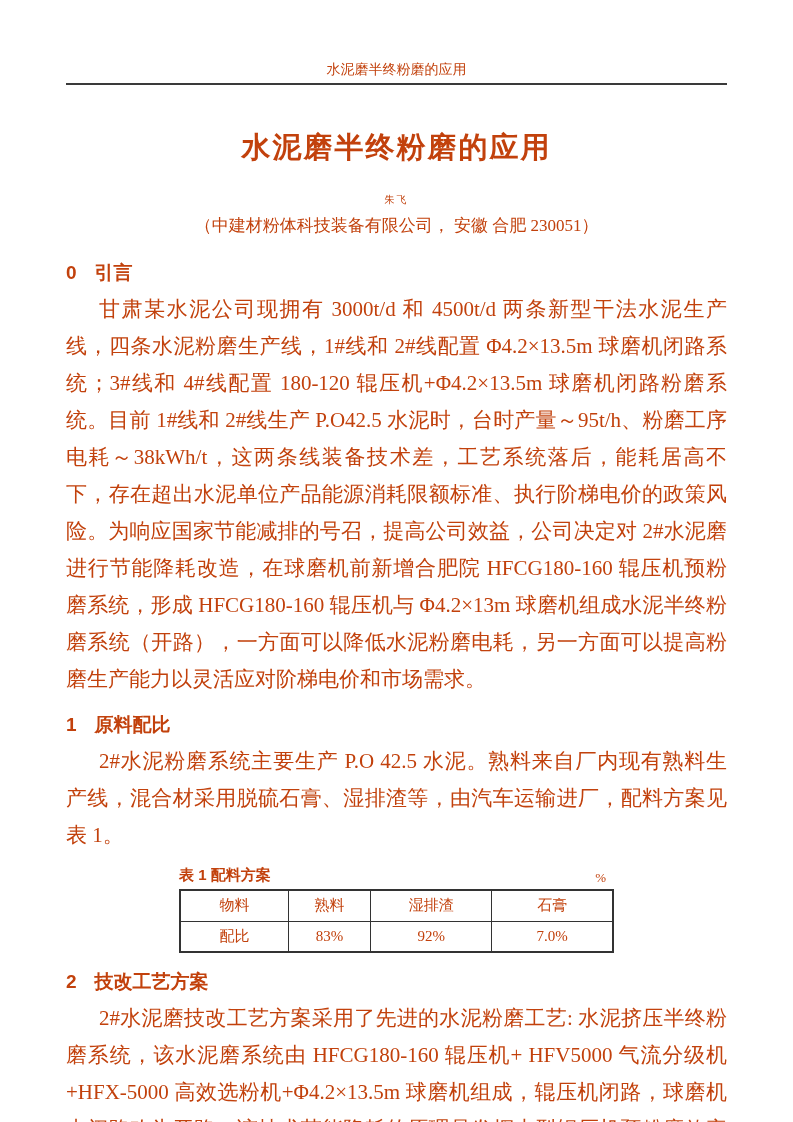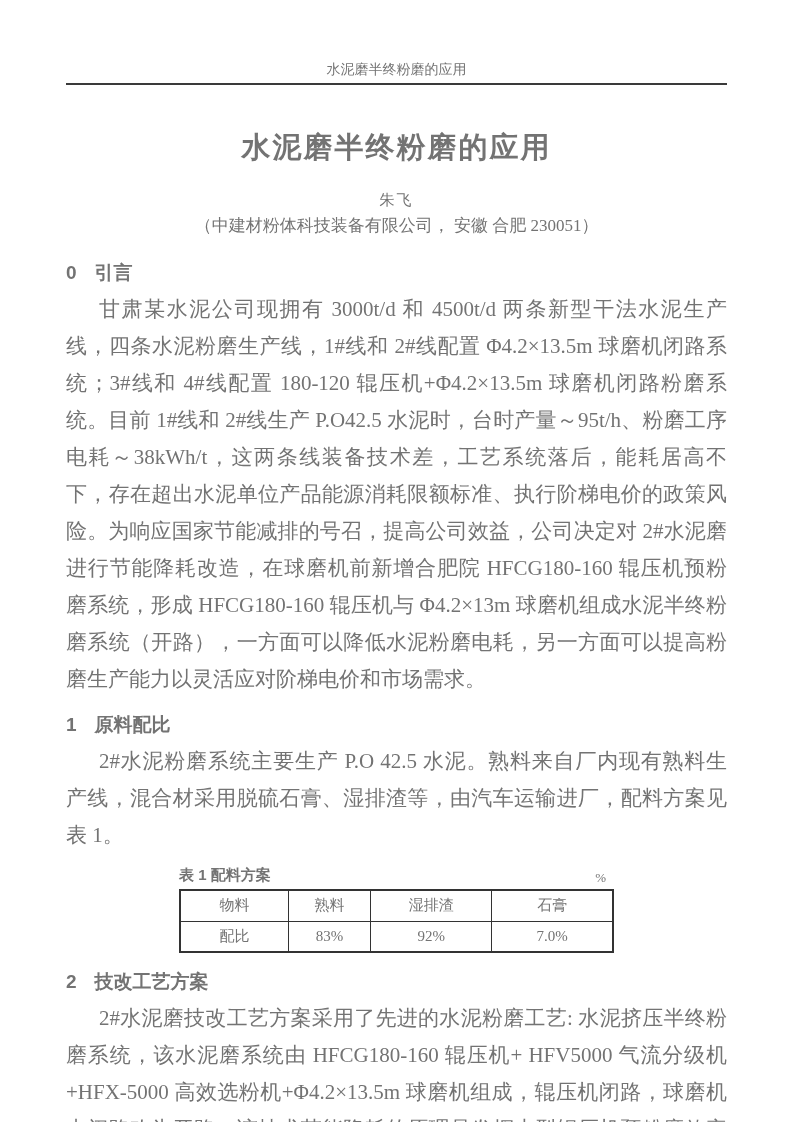--- a/index.html
+++ b/index.html
@@ -3,21 +3,21 @@
 <meta charset="utf-8">
 <style>
   * { margin: 0; padding: 0; box-sizing: border-box; }
   html, body { background: #888; }
   .page {
     position: relative;
     width: 793px;
     height: 1122px;
     margin: 0 auto;
     background: #ffffff;
-    color: #737373;
+    color: #c2410c;
     font-family: "Liberation Serif", serif;
     overflow: hidden;
   }
   .margins { padding-left: 66px; padding-right: 66px; }
 
   
   .page-header {
     margin: 0 66px;
     padding-top: 60px;
     padding-bottom: 3px;
@@ -33,21 +33,21 @@
     text-align: center;
     font-family: "Liberation Sans", sans-serif;
     font-weight: bold;
     font-size: 29px;
     line-height: 36px;
     letter-spacing: 2px;
   }
   .article-author {
     margin-top: 26px;
     text-align: center;
-    font-size: 15px;
+    font-size: 10px;
     line-height: 18px;
     letter-spacing: 2px;
   }
   .article-affiliation {
     margin-top: 6px;
     text-align: center;
     font-size: 17px;
     line-height: 22px;
   }
 

